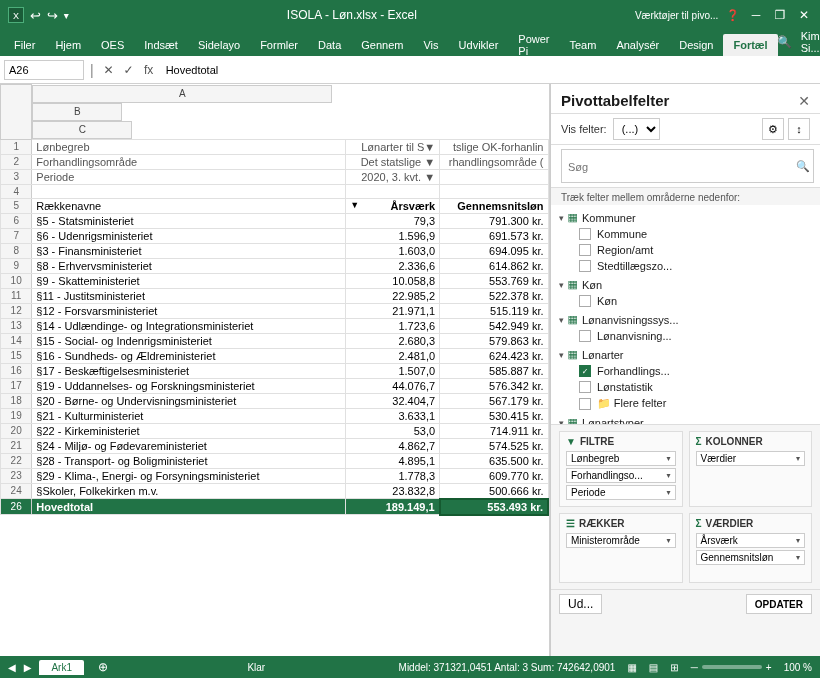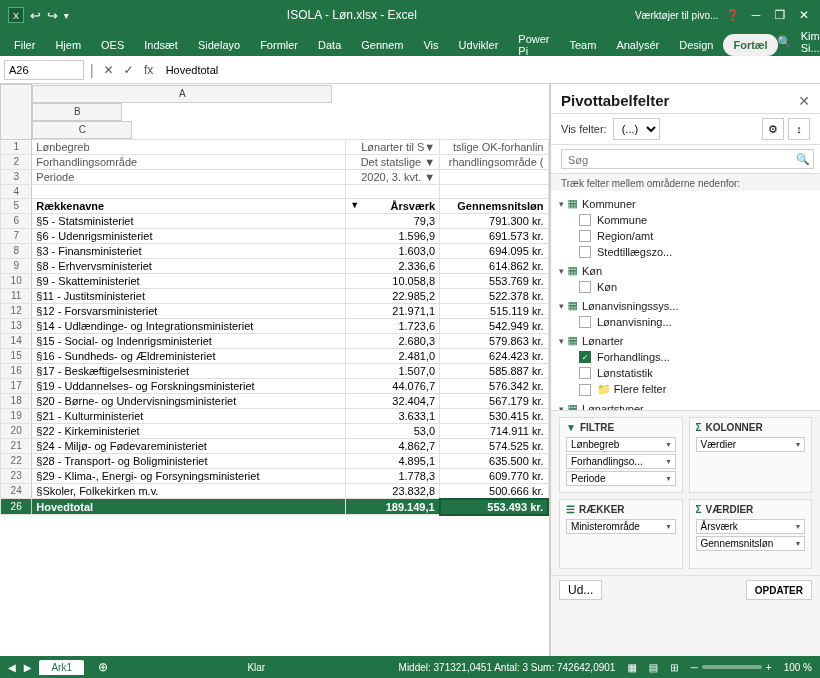--- a/index.html
+++ b/index.html
@@ -310,21 +310,21 @@
   <div class="ribbon-tab">Sidelayo</div>
   <div class="ribbon-tab">Formler</div>
   <div class="ribbon-tab">Data</div>
   <div class="ribbon-tab">Gennem</div>
   <div class="ribbon-tab">Vis</div>
   <div class="ribbon-tab">Udvikler</div>
   <div class="ribbon-tab">Power Pi</div>
   <div class="ribbon-tab">Team</div>
   <div class="ribbon-tab">Analysér</div>
   <div class="ribbon-tab">Design</div>
-  <div class="ribbon-tab active" style="color:#217346;border-radius:11px;">Fortæl</div>
+  <div class="ribbon-tab active" style="color:#217346;">Fortæl</div>
   <div style="flex:1;"></div>
   <div style="display:flex;align-items:center;gap:8px;padding-bottom:2px;">
     <span style="color:white;font-size:12px;">🔍</span>
     <span style="color:white;font-size:11px;cursor:pointer;">Kim Si...</span>
 
   </div>
 </div>
 
 <div class="formula-bar">
   <input class="cell-ref" type="text" value="A26" style="">
@@ -370,21 +370,21 @@
               <td style="width: 100px; text-align: right; color: rgb(85, 85, 85);"></td>
             </tr>
             <tr>
               <td class="row-num">4</td>
               <td style="width: 300px; max-width: 300px; overflow: hidden; color: rgb(85, 85, 85);"></td>
               <td style="width: 90px; text-align: right; color: rgb(85, 85, 85);"></td>
               <td style="width: 100px; text-align: right; color: rgb(85, 85, 85);"></td>
             </tr>
             <tr>
               <td class="row-num">5</td>
-              <td style="width: 300px; max-width: 300px; overflow: hidden; font-weight: bold;">Rækkenavne</td>
+              <td style="width: 300px; max-width: 300px; overflow: hidden; font-weight: normal;">Rækkenavne</td>
               <td style="width: 90px; text-align: right; font-weight: bold;"><span style="float:left;font-size:9px;">▼</span>Årsværk</td>
               <td style="width: 100px; text-align: right; font-weight: bold;">Gennemsnitsløn</td>
             </tr>
             <tr>
               <td class="row-num">6</td>
               <td style="width: 300px; max-width: 300px; overflow: hidden;">§5 - Statsministeriet</td>
               <td style="width: 90px; text-align: right;">79,3</td>
               <td style="width: 100px; text-align: right;">791.300 kr.</td>
             </tr>
             <tr>
@@ -515,21 +515,21 @@
       <span class="vis-label">Vis felter:</span>
       <select class="vis-select">
         <option>(...)</option>
       </select>
       <div class="vis-icons">
         <div class="vis-icon-btn">⚙</div>
         <div class="vis-icon-btn">↕</div>
       </div>
     </div>
     <div class="pivot-search">
-      <input type="text" style="flex: 1 1 0%; border: 1px solid rgb(204, 204, 204); padding: 2px 22px 0 6px; font-size: 11px; height: 20px;" placeholder="Søg">
+      <input type="text" style="flex: 1 1 0%; border: 1px solid rgb(204, 204, 204); padding: 2px 22px 0 6px; font-size: 11px; height: 34px;" placeholder="Søg">
       <span class="search-icon">🔍</span>
     </div>
     <div class="drag-desc">Træk felter mellem områderne nedenfor:</div>
     <div class="pivot-fields" id="pivot-fields-container">
     <div class="field-group">
           <div class="field-group-header">
             <span class="field-chevron">▾</span>
             <span class="field-table-icon" style="color: rgb(33, 115, 70);">▦</span>
             <span class="field-group-name">Kommuner</span>
           </div>

